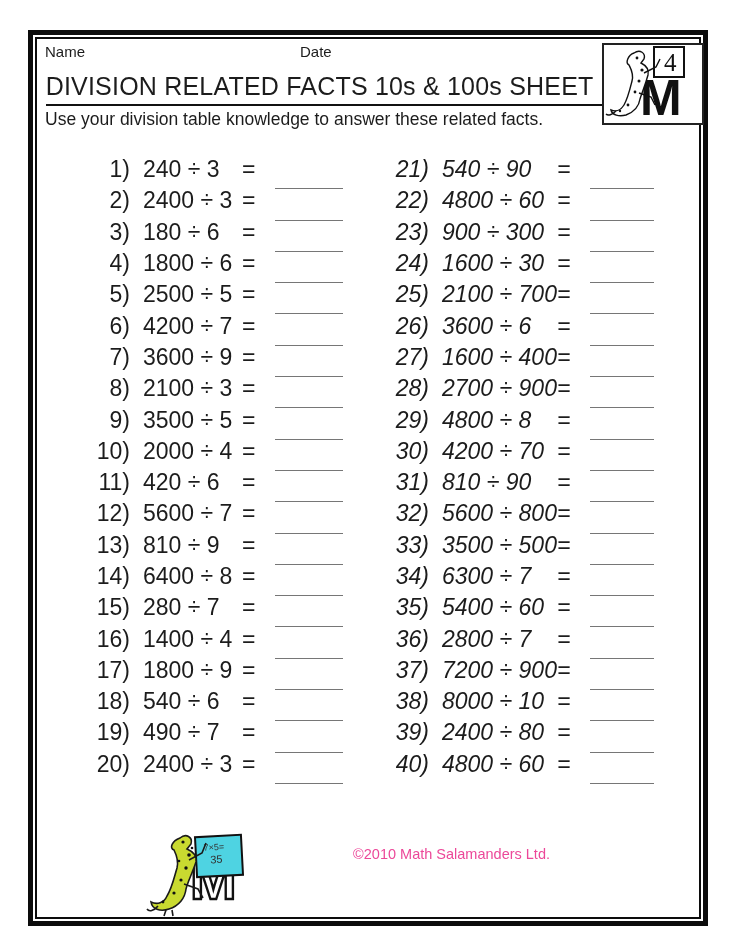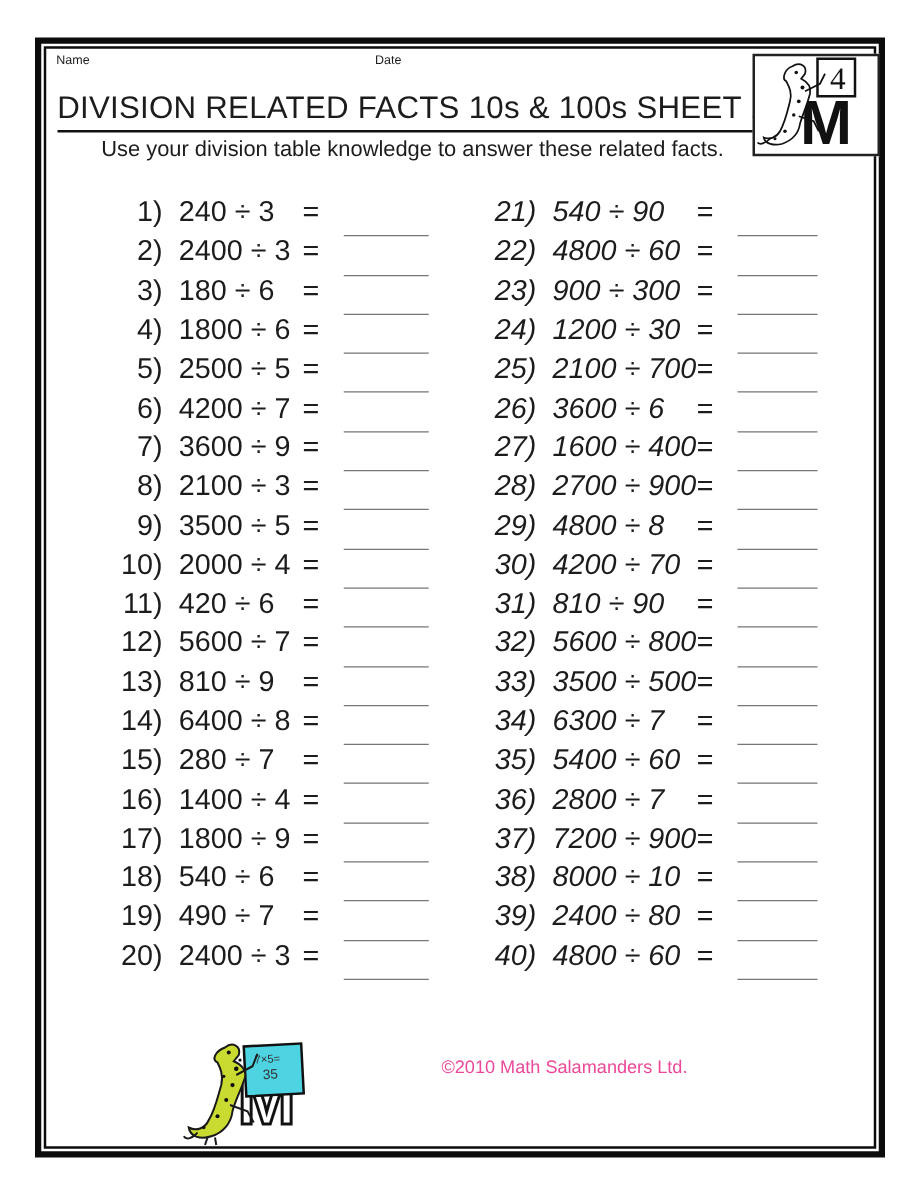--- a/index.html
+++ b/index.html
@@ -4,29 +4,29 @@
 <style>
   html,body{margin:0;padding:0;}
   body{
     width:736px;height:952px;position:relative;background:#ffffff;
     font-family:"Liberation Sans",sans-serif;color:#1c1c1c;overflow:hidden;
   }
   
   .sheet-outer{position:absolute;left:28px;top:30px;right:28px;bottom:26px;border:5px solid #0c0c0c;}
   .sheet-inner{position:absolute;inset:2px;border:2px solid #0c0c0c;}
   
-  .hdr-label{position:absolute;font-size:10px;color:#1c1c1c;}
+  .hdr-label{position:absolute;font-size:15px;color:#1c1c1c;}
   #name-label{left:45px;top:43px;}
   #date-label{left:300px;top:43px;}
   .title-wrap{position:absolute;left:45px;top:72px;width:570px;text-align:center;white-space:nowrap;}
   .title-text{
     display:inline-block;font-size:25px;letter-spacing:.2px;
     border-bottom:2px solid #111;padding-bottom:3px;
   }
-  .subtitle{position:absolute;left:45px;top:109px;width:570px;text-align:center;font-size:17.5px;white-space:nowrap;}
+  .subtitle{position:absolute;left:45px;top:109px;width:570px;font-size:17.5px;white-space:nowrap;}
   
   .grade-logo{position:absolute;left:602px;top:43px;width:98px;height:78px;border:2px solid #222;background:#fff;}
   
   .col{position:absolute;top:154px;display:flex;flex-direction:column;}
   #col-left{left:75px;width:300px;}
   #col-right{left:383px;width:310px;font-style:italic;}
   .prob-row{height:31.3px;display:grid;align-items:center;font-size:23px;}
   #col-left .prob-row{grid-template-columns:55px 86px 20px 68px;column-gap:13px;}
   #col-right .prob-row{grid-template-columns:46px 102px 20px 64px;column-gap:13px;}
   .p-num{text-align:right;white-space:nowrap;}
@@ -226,21 +226,21 @@
       <span class="p-line"></span>
     </div>
     <div class="prob-row">
       <span class="p-num">23)</span>
       <span class="p-expr">900 ÷ 300</span>
       <span class="p-eq">=</span>
       <span class="p-line"></span>
     </div>
     <div class="prob-row">
       <span class="p-num">24)</span>
-      <span class="p-expr">1200 ÷ 30</span>
+      <span class="p-expr">1600 ÷ 30</span>
       <span class="p-eq">=</span>
       <span class="p-line"></span>
     </div>
     <div class="prob-row">
       <span class="p-num">25)</span>
       <span class="p-expr">2100 ÷ 700</span>
       <span class="p-eq">=</span>
       <span class="p-line"></span>
     </div>
     <div class="prob-row">

